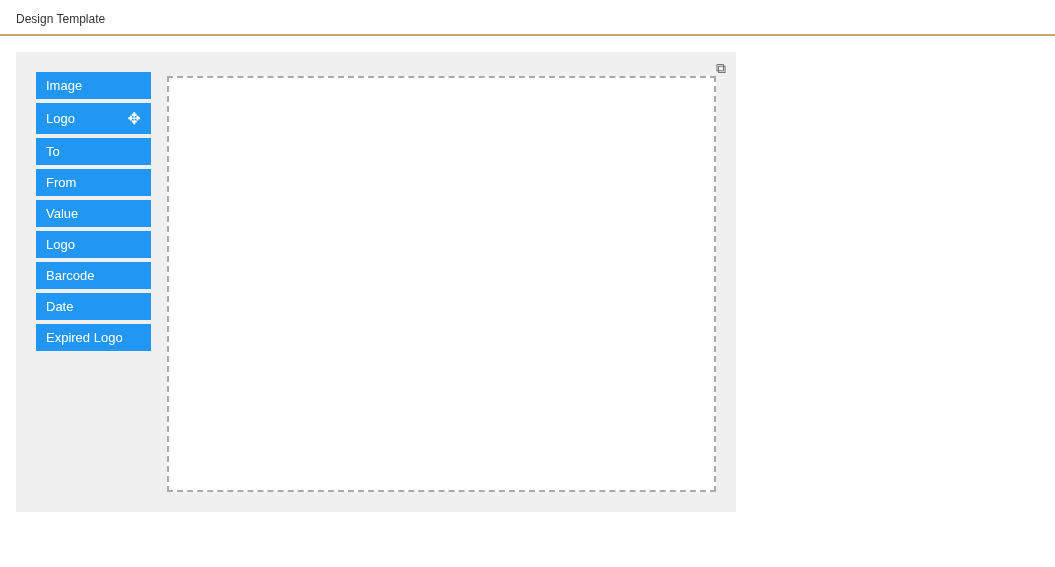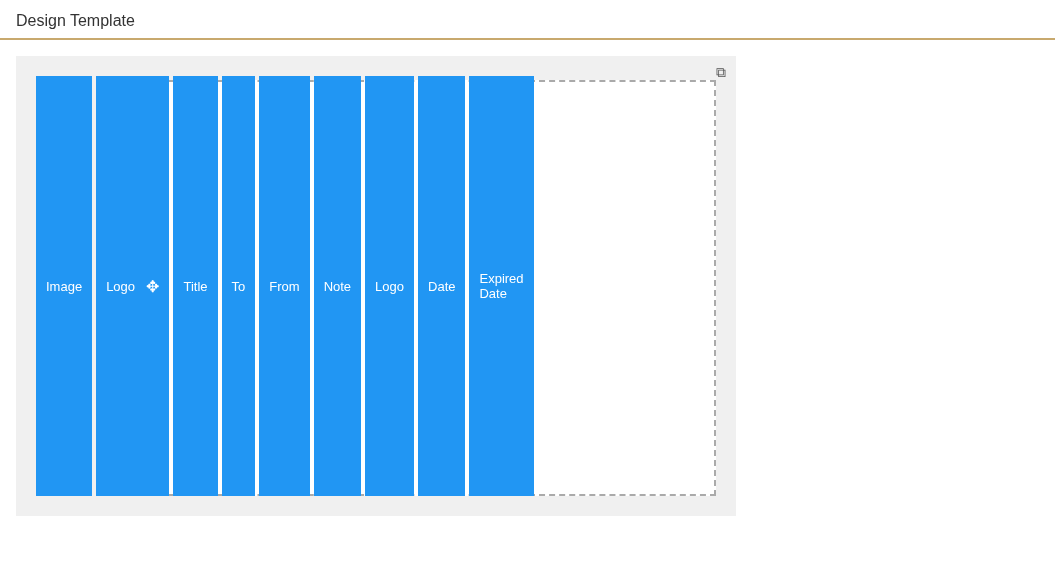--- a/index.html
+++ b/index.html
@@ -14,21 +14,21 @@
       color: #333;
       font-size: 14px;
     }
 
     .page-header {
       padding: 12px 16px 8px 16px;
       border-bottom: 2px solid #c8a96e;
     }
 
     .page-title {
-      font-size: 16px;
+      font-size: 12px;
       font-weight: normal;
       color: #333;
     }
 
     .main-content {
       padding: 16px;
     }
 
     .design-canvas {
       background: #f0f0f0;
@@ -48,21 +48,21 @@
     }
 
     .edit-icon {
       color: #555;
       font-size: 14px;
       cursor: pointer;
     }
 
     .elements-panel {
       display: flex;
-      flex-direction: row;
+      flex-direction: column;
       gap: 4px;
       width: 115px;
       flex-shrink: 0;
     }
 
     .element-btn {
       background: #2196f3;
       color: #fff;
       border: none;
       padding: 6px 10px;
@@ -108,26 +108,26 @@
       <span class="edit-icon">⧉</span>
     </div>
 
     <div class="elements-panel" id="elements-panel">
 
     <button class="element-btn">Image</button>
         <button class="element-btn logo-btn">
           <span>Logo</span>
           <span class="move-cursor">✥</span>
         </button>
-        <button class="element-btn">Title</button>
         <button class="element-btn">To</button>
         <button class="element-btn">From</button>
-        <button class="element-btn">Note</button>
+        <button class="element-btn">Value</button>
         <button class="element-btn">Logo</button>
+        <button class="element-btn">Barcode</button>
         <button class="element-btn">Date</button>
-        <button class="element-btn">Expired Date</button>
+        <button class="element-btn">Expired Logo</button>
       </div>
 
     <div class="preview-area">
     </div>
 
   </div>
 </div>
 
 </body></html>

